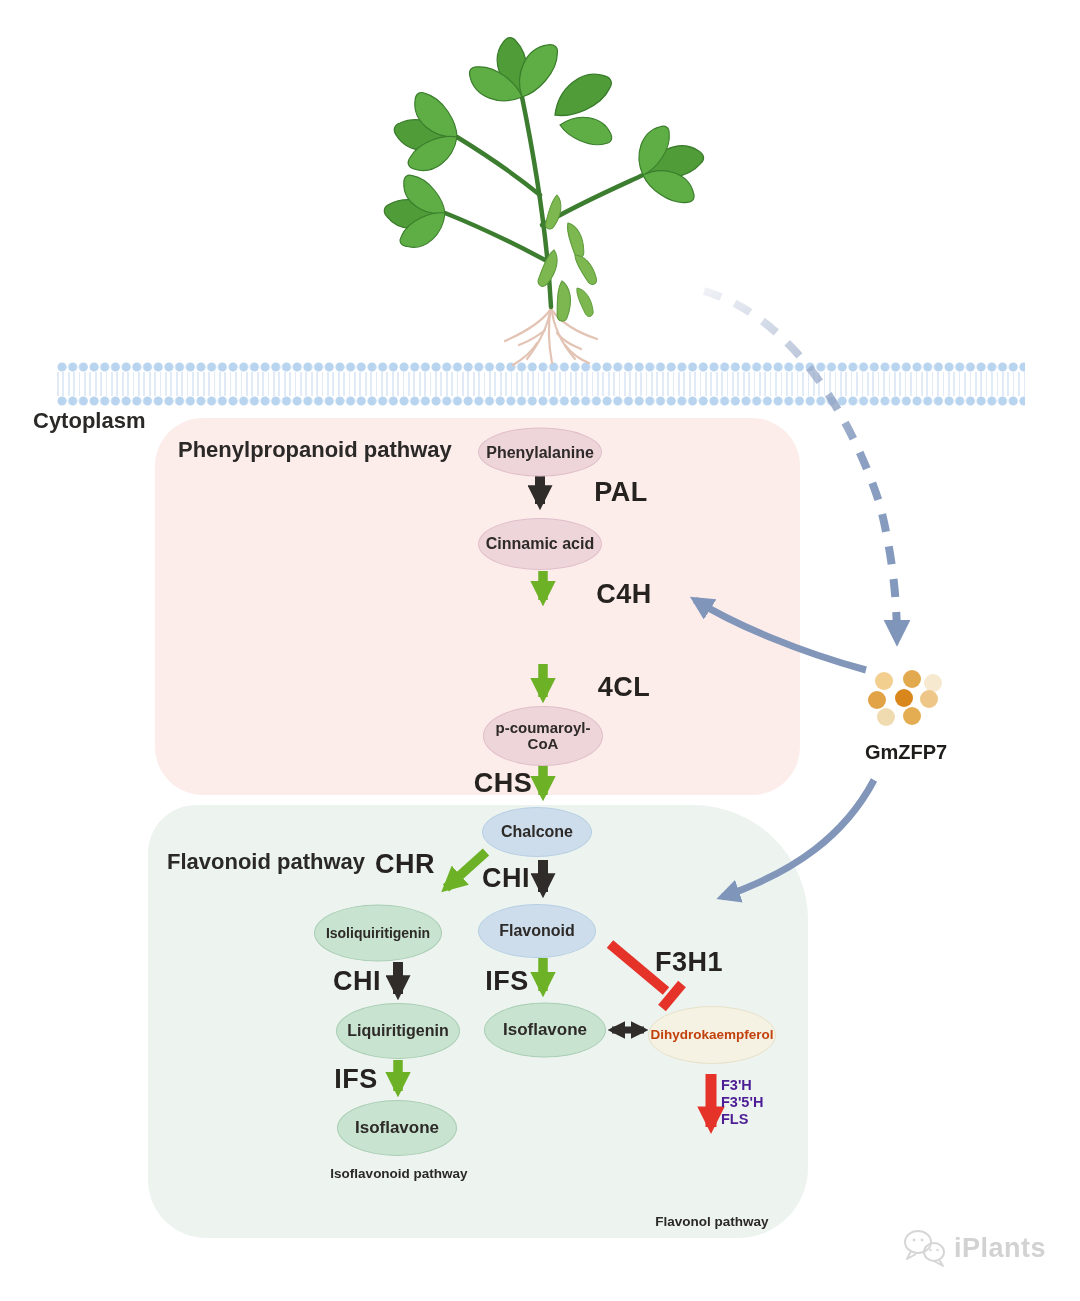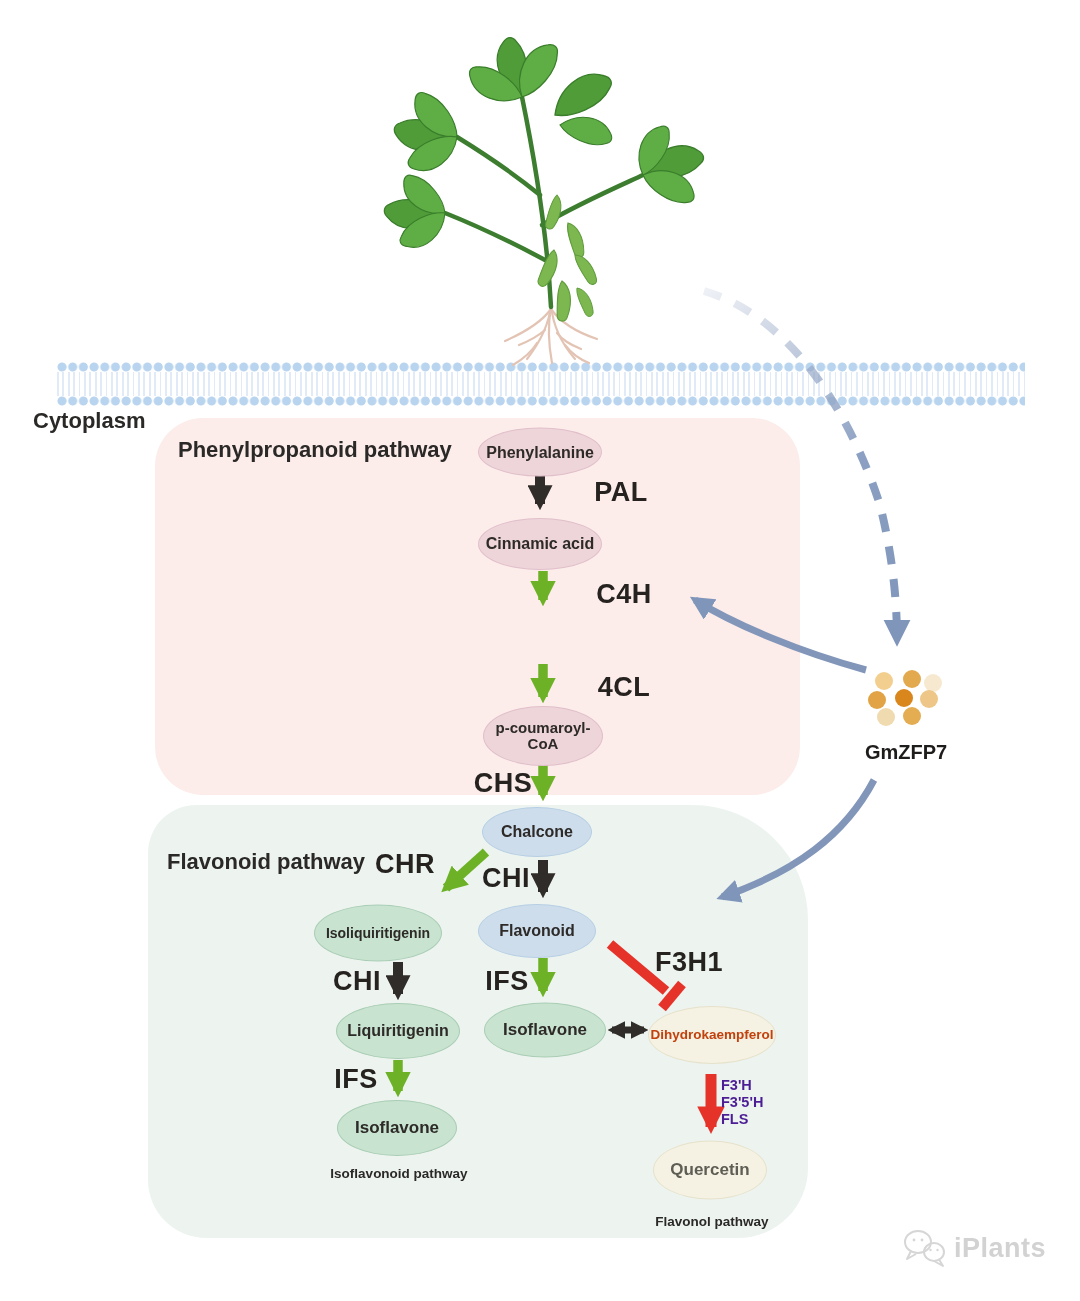--- a/index.html
+++ b/index.html
@@ -193,23 +193,20 @@
     </div>
   <div class="node green" style="left:397px;top:1128px;width:118px;height:54px;font-size:17px;">
       <span>Isoflavone</span>
     </div>
   <div class="node green" style="left:545px;top:1030px;width:120px;height:53px;font-size:17px;">
       <span>Isoflavone</span>
     </div>
   <div class="node beige" style="left:712px;top:1035px;width:126px;height:56px;font-size:13.5px;">
       <span>Dihydrokaempferol</span>
     </div>
-  <div class="node beige" style="left:710px;top:1170px;width:112px;height:57px;font-size:17px;color:#5e5e55;">
-      <span>Quercetin</span>
-    </div>
 
   <div class="enzyme" style="left:621px;top:492px;">PAL</div>
   <div class="enzyme" style="left:624px;top:594px;">C4H</div>
   <div class="enzyme" style="left:624px;top:687px;">4CL</div>
   <div class="enzyme" style="left:503px;top:783px;">CHS</div>
   <div class="enzyme" style="left:405px;top:864px;">CHR</div>
   <div class="enzyme" style="left:506px;top:878px;">CHI</div>
   <div class="enzyme" style="left:357px;top:981px;">CHI</div>
   <div class="enzyme" style="left:507px;top:981px;">IFS</div>
   <div class="enzyme" style="left:356px;top:1079px;">IFS</div>

